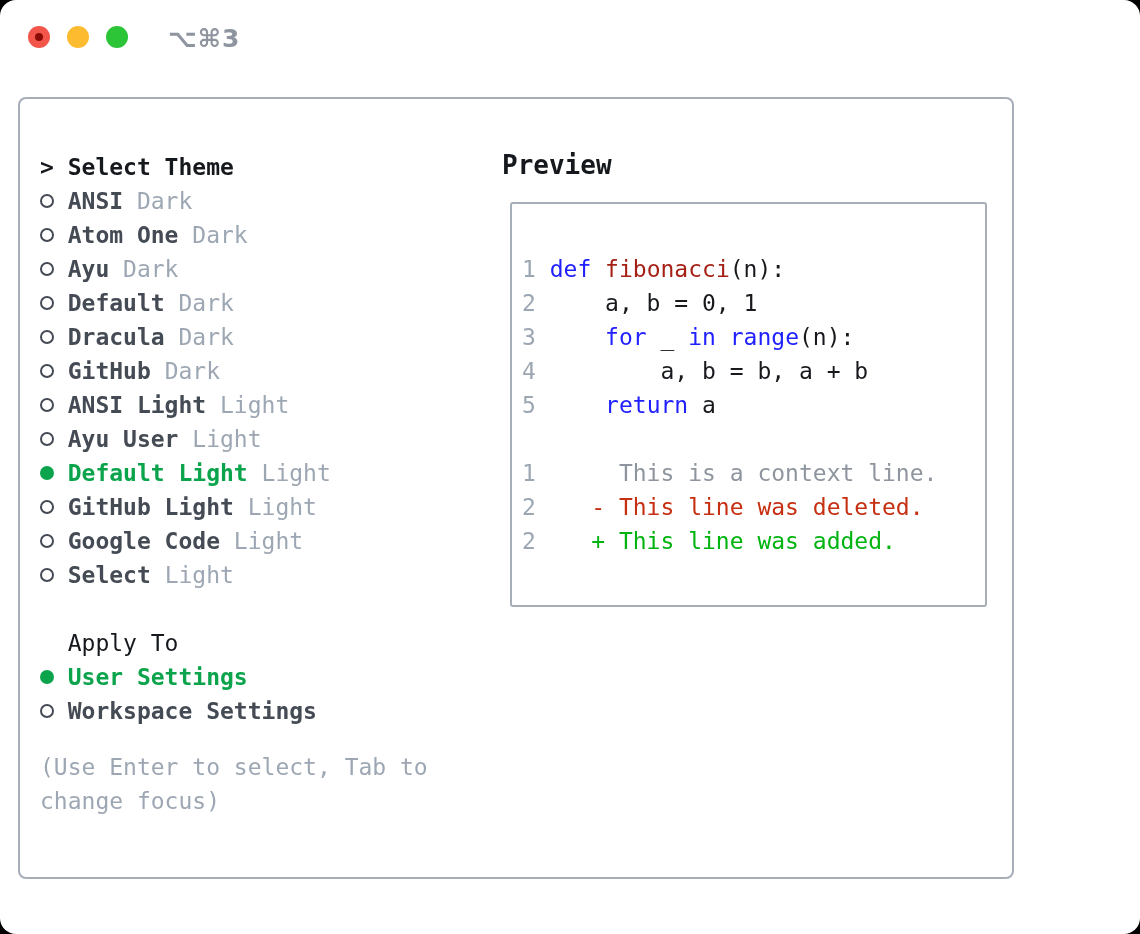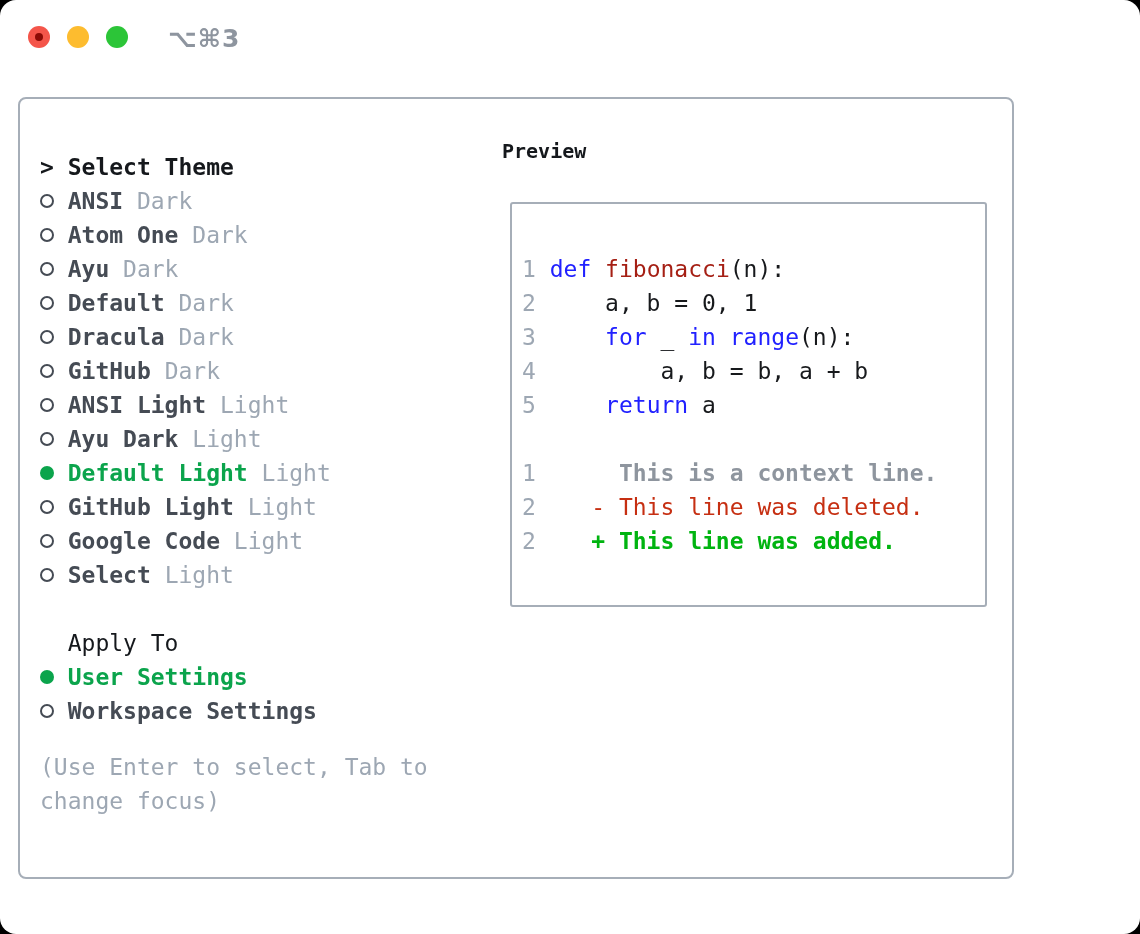--- a/index.html
+++ b/index.html
@@ -43,36 +43,36 @@
   .item.sel .item-name{color:var(--selected_green,#0ba44c);}
   .item-variant{color:var(--muted_gray,#9da7b3);margin-left:1ch;}
   .apply-hdr{color:var(--text_dark,#15181c);}
   .apply-hdr-row .cell-pad{display:inline-block;width:2ch;}
   .hint{
     margin-top:22px;width:440px;line-height:34px;color:var(--muted_gray,#9da7b3);
     font-size:23px;
   }
   
   .preview-label{
-    position:absolute;left:482px;top:35px;height:34px;display:flex;align-items:center;
-    font-size:20px;font-weight:bold;color:var(--text_dark,#15181c);
+    position:absolute;left:482px;top:49px;height:34px;display:flex;align-items:center;
+    font-size:26px;font-weight:bold;color:var(--text_dark,#15181c);
   }
   .preview-box{
     position:absolute;left:490px;top:103px;width:477px;height:405px;
     border:2px solid var(--border_gray,#a6aeb8);border-radius:3px;box-sizing:border-box;
     padding:48px 0 0 10px;overflow:hidden;background:#fff;
   }
   .crow{height:34px;display:flex;align-items:center;white-space:pre;font-size:23px;}
   .lno{display:inline-block;width:1ch;color:var(--muted_gray,#9da7b3);}
   .tok-pl{color:var(--code_plain,#17191c);}
   .tok-kw{color:var(--keyword_blue,#2121ff);}
   .tok-fn{color:var(--function_red,#a51f14);}
-  .tok-ctx{color:var(--context_gray,#8e959e);font-weight:bold;}
+  .tok-ctx{color:var(--context_gray,#8e959e);}
   .tok-del{color:var(--deleted_red,#c62f12);}
-  .tok-add{color:var(--added_green,#00b410);font-weight:bold;}
+  .tok-add{color:var(--added_green,#00b410);}
 </style>
 </head>
 <body>
 
 <div class="window">
 
   <div class="titlebar">
     <span class="traffic red">
         <span class="inner-dot"></span>
       </span>
@@ -110,21 +110,21 @@
 
   <div class="row item">
     <span class="cell-icon"><span class="dot off"></span></span><span class="item-name">GitHub</span><span class="item-variant">Dark</span>
   </div>
 
   <div class="row item">
     <span class="cell-icon"><span class="dot off"></span></span><span class="item-name">ANSI Light</span><span class="item-variant">Light</span>
   </div>
 
   <div class="row item">
-    <span class="cell-icon"><span class="dot off"></span></span><span class="item-name">Ayu Dark</span><span class="item-variant">Light</span>
+    <span class="cell-icon"><span class="dot off"></span></span><span class="item-name">Ayu User</span><span class="item-variant">Light</span>
   </div>
 
   <div class="row item sel">
     <span class="cell-icon"><span class="dot on"></span></span><span class="item-name">Default Light</span><span class="item-variant">Light</span>
   </div>
 
   <div class="row item">
     <span class="cell-icon"><span class="dot off"></span></span><span class="item-name">GitHub Light</span><span class="item-variant">Light</span>
   </div>
 

